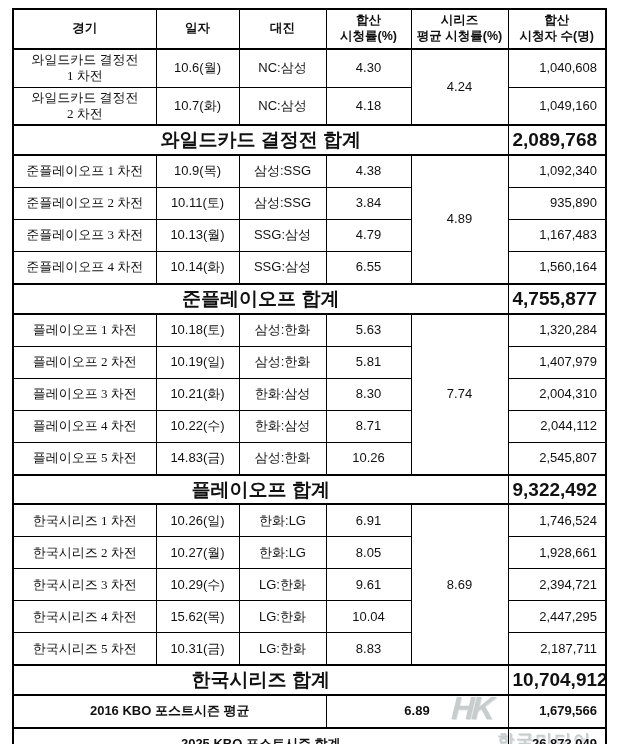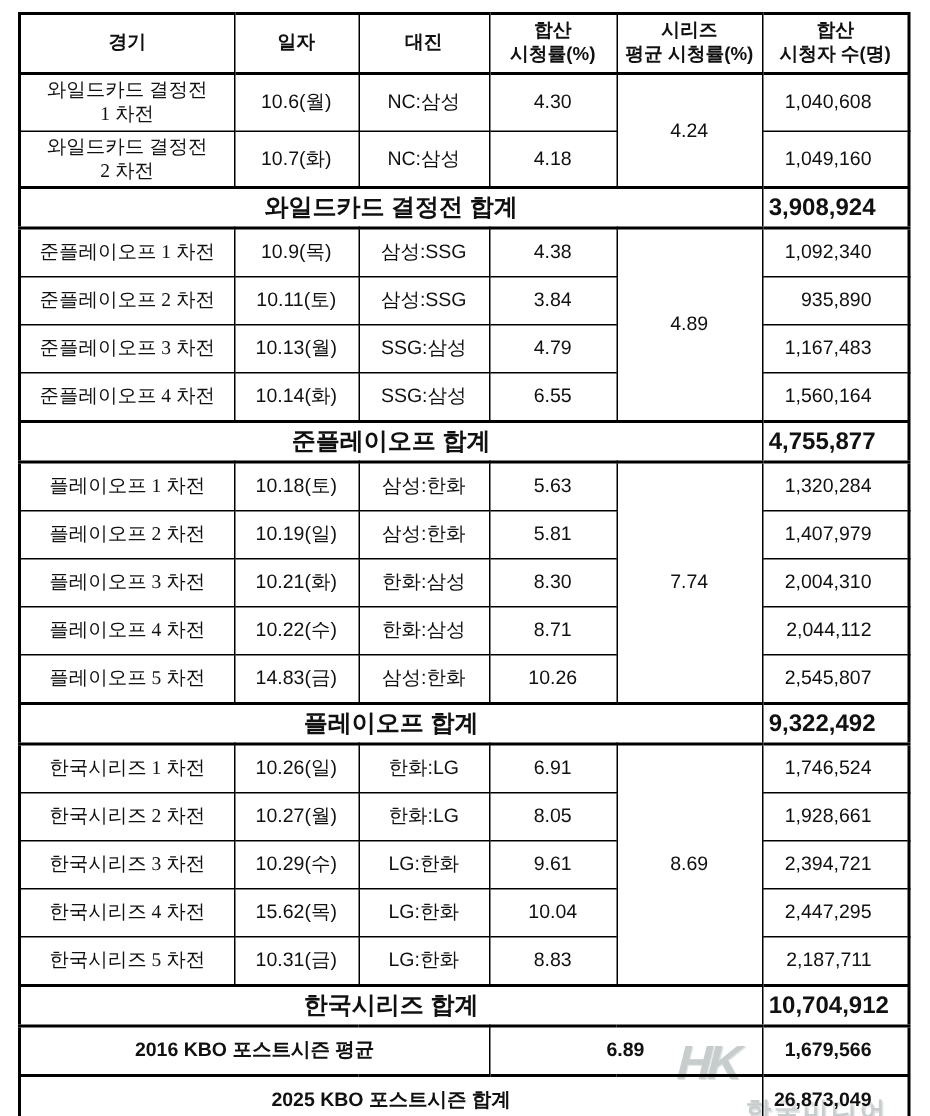--- a/index.html
+++ b/index.html
@@ -17,24 +17,24 @@
     border:1px solid #000; text-align:center; vertical-align:middle;
     font-size:13px; line-height:1.25; padding:2px 4px; color:#111;
     background:transparent; overflow:hidden;
   }
   thead th {
     font-weight:bold; font-size:12.5px; white-space:pre-line;
     border-top:2px solid #000; border-bottom:2px solid #000; height:34px;
   }
   tr.game-row td { height:27px; }
   td.game-cell { white-space:pre-line;font-family:Liberation Serif, serif; }
-  td.viewers { text-align:right; padding-right:24px; }
+  td.viewers { text-align:right; padding-right:8px; }
   tr.total-row td {
     border-top:2px solid #000; border-bottom:2px solid #000;
-    font-weight:bold; height:21px; font-size:16px;
+    font-weight:bold; height:21px; font-size:19px;
   }
   tr.footer-avg td, tr.footer-total td {
     border-top:2px solid #000; border-bottom:2px solid #000;
     font-weight:bold; height:27px;
   }
   tr.footer-total td.viewers { text-shadow:0 0 4px #fff, 0 0 2px #fff; }
   .watermark {
     position:absolute; left:452px; top:692px; z-index:0;
     display:flex; align-items:flex-start; gap:5px;
     color:#c7cccd; user-select:none; white-space:nowrap;
@@ -100,21 +100,21 @@
         <tr class="game-row">
           <td class="game-cell">와일드카드 결정전
 2 차전</td>
           <td>10.7(화)</td>
           <td>NC:삼성</td>
           <td>4.18</td>
           <td class="viewers">1,049,160</td>
         </tr>
         <tr class="total-row">
           <td colspan="5">와일드카드 결정전 합계</td>
-          <td class="viewers">3,908,924</td>
+          <td class="viewers">2,089,768</td>
         </tr>
         <tr class="game-row">
           <td class="game-cell">준플레이오프 1 차전</td>
           <td>10.9(목)</td>
           <td>삼성:SSG</td>
           <td>4.38</td>
           <td rowspan="4">4.89</td>
           <td class="viewers">1,092,340</td>
         </tr>
         <tr class="game-row">

